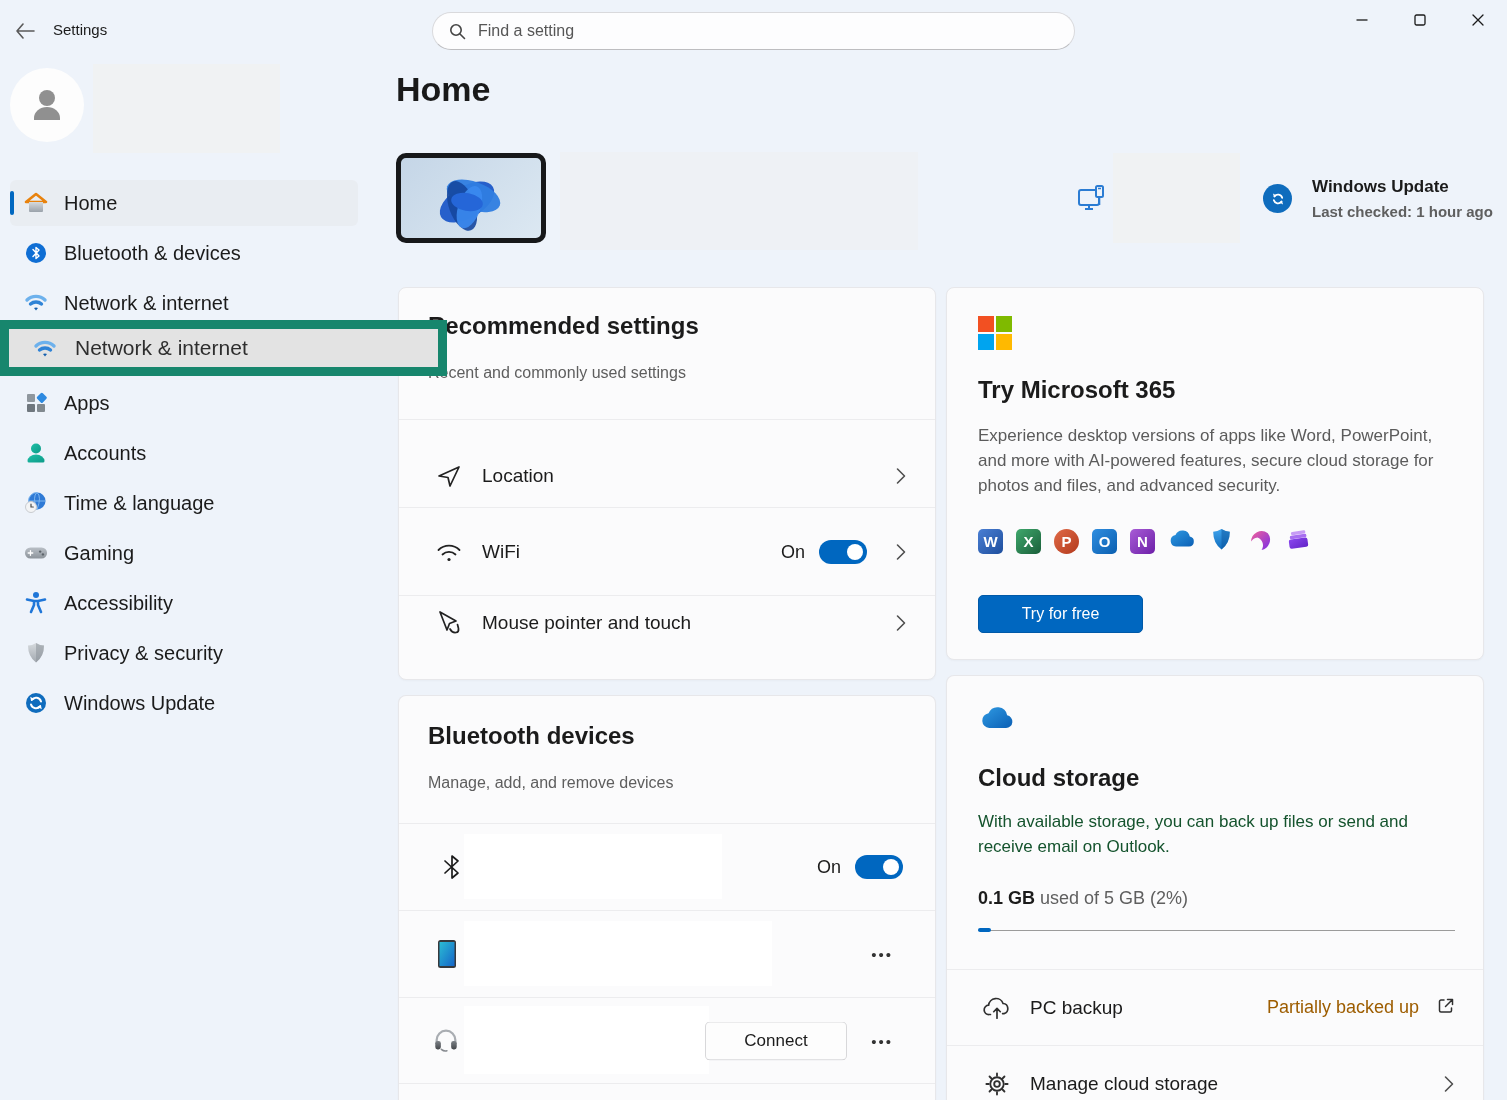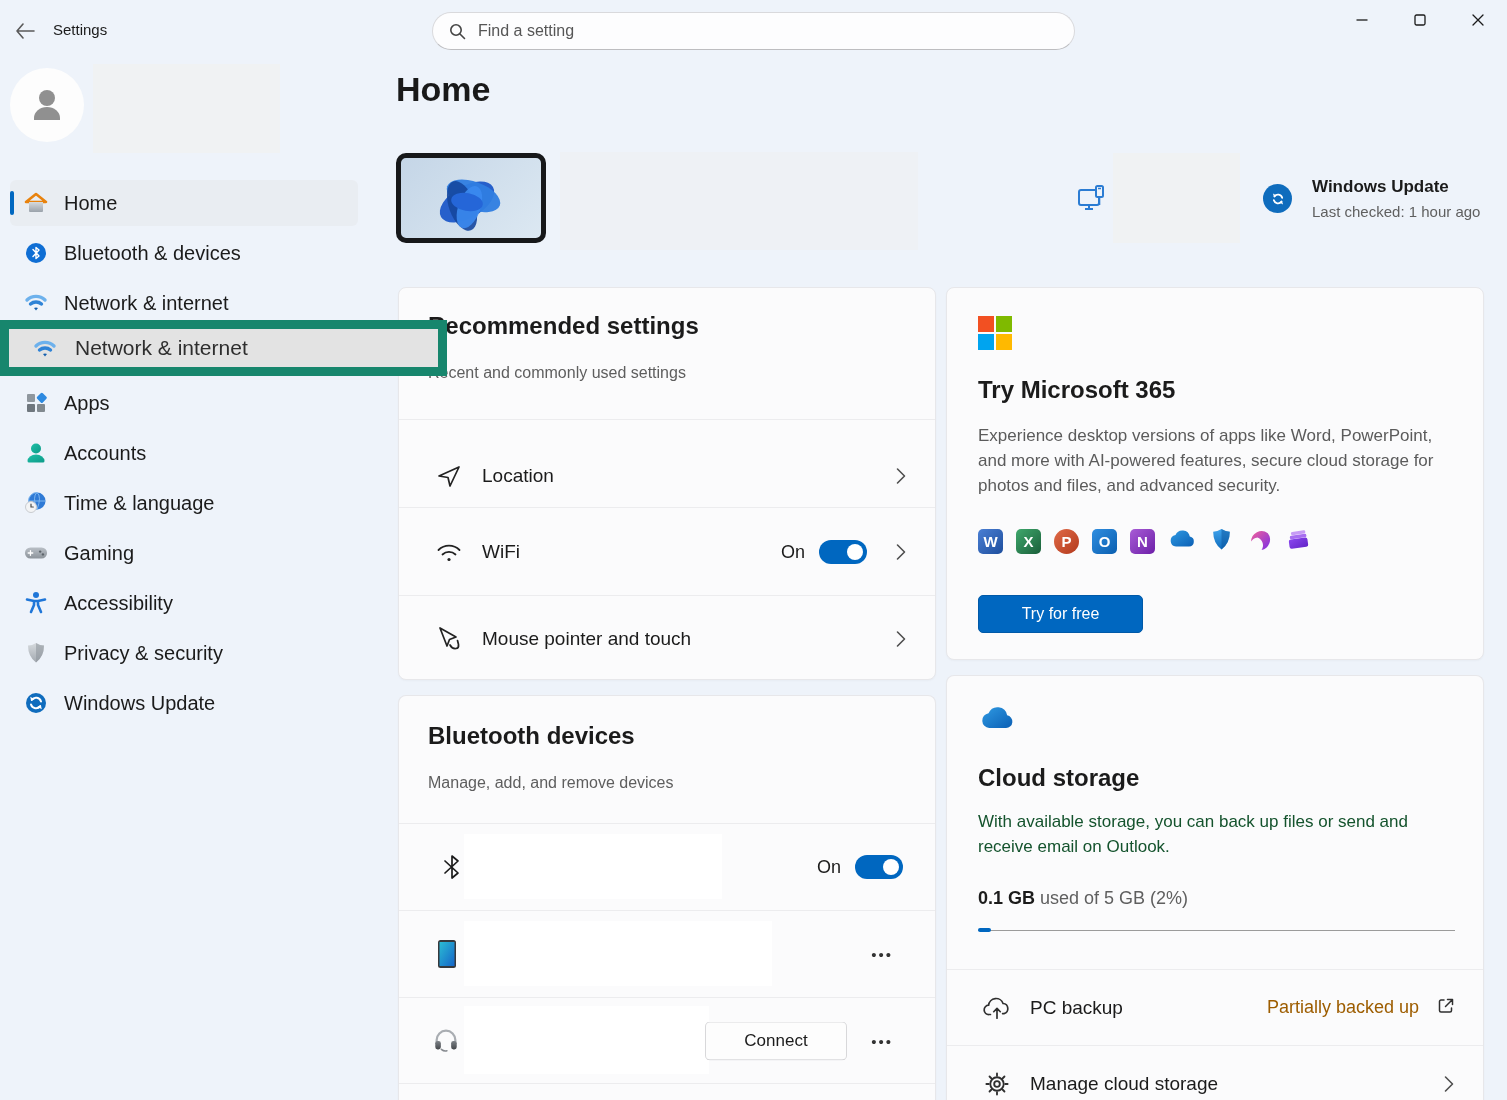--- a/index.html
+++ b/index.html
@@ -42,21 +42,21 @@
 
   
   .laptop{position:absolute;left:396px;top:153px;width:150px;height:90px;box-sizing:border-box;
       border:5px solid #17181a;border-radius:10px;background:linear-gradient(135deg,#c5d6e7,#dce8f2);overflow:hidden;}
   .r-device{left:560px;top:152px;width:358px;height:98px;background:#eef1f5;}
   .eth-icon{position:absolute;left:1076px;top:183px;}
   .r-network{left:1113px;top:153px;width:127px;height:90px;}
   .wu-icon{position:absolute;left:1263px;top:184px;width:29px;height:29px;border-radius:50%;background:#0f6cbd;
       display:flex;align-items:center;justify-content:center;}
   .wu-title{position:absolute;left:1312px;top:177px;font-size:17px;font-weight:700;color:#1b1b1b;}
-  .wu-status{position:absolute;left:1312px;top:203px;font-size:15px;color:#5f5f5f;}
+  .wu-status{position:absolute;left:1312px;top:203px;font-size:15px;color:#5f5f5f;font-weight:bold;}
 
   
   .card{position:absolute;background:#fbfbfc;border:1px solid #e7e7ea;border-radius:8px;box-sizing:border-box;
       box-shadow:0 1px 2px rgba(0,0,0,.03);}
   .card h2{margin:0;font-size:24px;font-weight:700;color:#1b1b1b;}
   .card .sub{font-size:16px;color:#5e5e5e;}
   .divider{position:absolute;left:0;right:0;height:1px;background:#ececee;}
 
   .c-reco{left:398px;top:287px;width:538px;height:393px;}
   .c-bt{left:398px;top:695px;width:538px;height:420px;border-bottom:none;border-bottom-left-radius:0;border-bottom-right-radius:0;}
@@ -384,21 +384,21 @@
           <span class="knob"></span>
         </span>
       <span class="chev">
         <svg width="12" height="18" viewBox="0 0 12 18">
             <path d="M2.5 2 L9.5 9 L2.5 16" fill="none" stroke="#4f4f4f" stroke-width="1.6" stroke-linecap="round" stroke-linejoin="round"></path>
           </svg>
       </span>
     </div>
     <div class="divider" style="top:307px;"></div>
 
-    <div class="row" style="top:308px;height:86px;padding-left:40px;">
+    <div class="row" style="top:292px;height:86px;padding-left:40px;">
       <span class="ricon">
         <svg width="28" height="28" viewBox="0 0 28 28">
           <path d="M5 3 L12 21 L14.5 14.5 L21 12 Z" fill="none" stroke="#222" stroke-width="1.7" stroke-linejoin="round"></path>
           <path d="M15 20 q2 4 6 3.5 q3 -0.5 2.5 -4 l-1 -4" fill="none" stroke="#222" stroke-width="1.7" stroke-linecap="round"></path>
         </svg>
       </span>
       <span class="rlabel">Mouse pointer and touch</span>
       <span class="chev">
         <svg width="12" height="18" viewBox="0 0 12 18">
             <path d="M2.5 2 L9.5 9 L2.5 16" fill="none" stroke="#4f4f4f" stroke-width="1.6" stroke-linecap="round" stroke-linejoin="round"></path>

